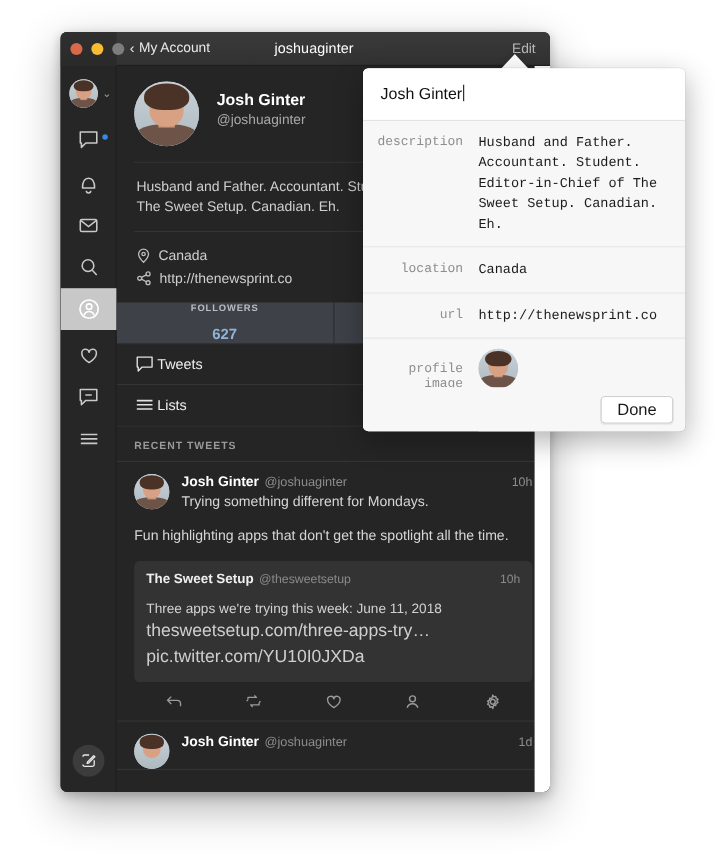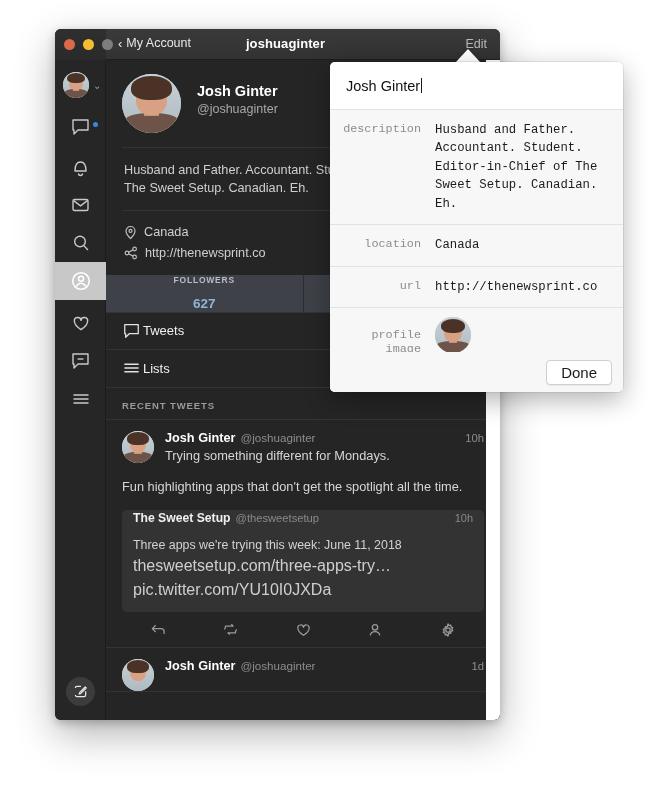--- a/index.html
+++ b/index.html
@@ -40,21 +40,21 @@
   .light.grey { background:#7d7d7f; }
 
   .tb-back {
     position:absolute; left:63px; top:7px;
     font-size:12.5px; color:#e8e8e8; display:flex; align-items:center; gap:4px;
     cursor:default;
   }
   .tb-back .chev { font-size:13px; color:#e8e8e8; line-height:1; }
   .tb-title {
     position:absolute; left:16px; right:0; top:7px; text-align:center;
-    font-size:13px; font-weight:bold; color:#ffffff; letter-spacing:0.1px;
+    font-size:13px; font-weight:normal; color:#ffffff; letter-spacing:0.1px;
   }
   .tb-edit {
     position:absolute; right:13px; top:8px;
     font-size:12.5px; color:#b9b9b9;
   }
 
   
   .rail {
     position:absolute; left:0; top:31px; width:51px; bottom:0;
     background:#262626; border-right:1px solid #1c1c1c;
@@ -155,21 +155,21 @@
   .tw-body { flex:1; min-width:0; }
   .tw-line1 { display:flex; align-items:baseline; }
   .tw-name { font-size:12.7px; font-weight:bold; color:#ffffff; }
   .tw-handle { font-size:11.6px; color:#8d8d8d; margin-left:5px; }
   .tw-time { font-size:11.3px; color:#8d8d8d; margin-left:auto; padding-left:8px; }
   .tw-text { font-size:12.8px; color:#d6d6d6; line-height:1.42; margin-top:2px; }
   .tw-para { margin-top:13px; }
 
   .quote {
     margin:14px 0 0 0; background:#333333; border-radius:5px;
-    padding:1px 11px 11px 11px;
+    padding:9px 11px 11px 11px;
   }
   .q-line1 { display:flex; align-items:baseline; }
   .q-name { font-size:12.2px; font-weight:bold; color:#f0f0f0; }
   .q-handle { font-size:11.2px; color:#8a8a8a; margin-left:5px; }
   .q-time { font-size:11px; color:#8a8a8a; margin-left:auto; }
   .q-text { font-size:12.4px; color:#d2d2d2; margin-top:12px; line-height:1.4; }
   .q-links { font-size:16px; color:#cfcfcf; line-height:1.45; }
 
   .actions { display:flex; padding:10px 0 9px 0; gap:0; }
   .action { flex:1; display:flex; align-items:center; justify-content:center; }

